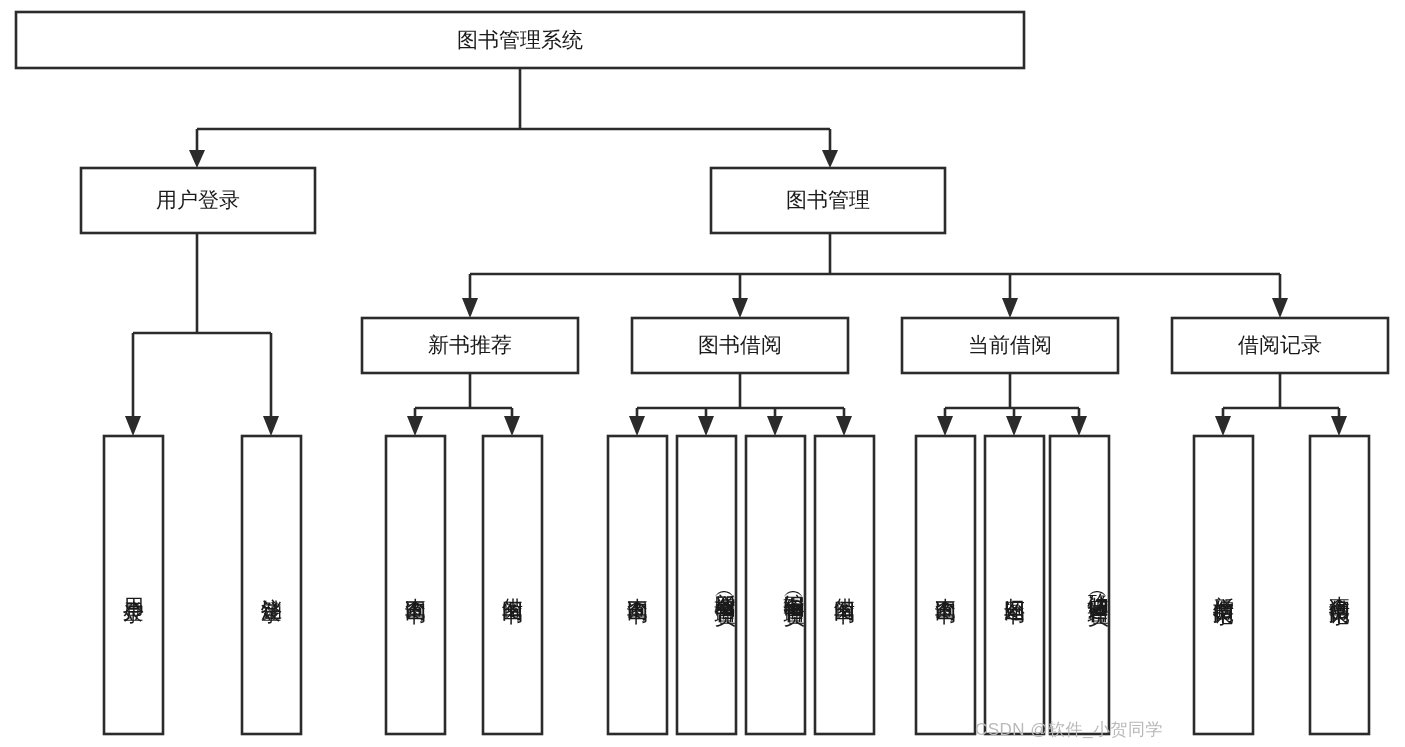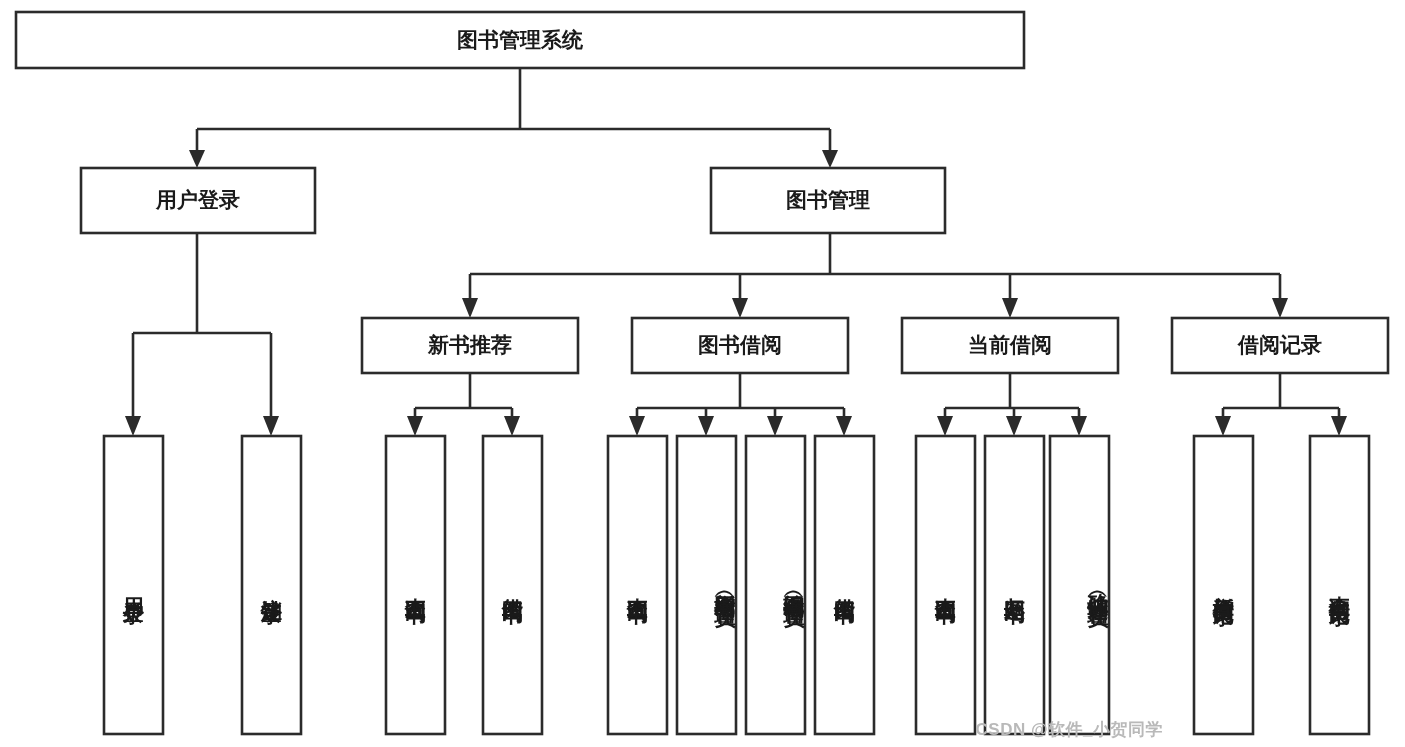--- a/index.html
+++ b/index.html
@@ -12,21 +12,20 @@
     width: 1405px;
     height: 747px;
     overflow: hidden;
     font-family: "Liberation Sans", "DejaVu Sans", sans-serif;
   }
   #diagram-root {
     position: relative;
     width: 1169px;
     height: 747px;
     background: #ffffff;
-    font-weight: bold;
   }
   svg.diagram-canvas {
     position: absolute;
     top: 0;
     left: 0;
     width: 1405px;
     height: 747px;
     display: block;
   }
   .node-box {

